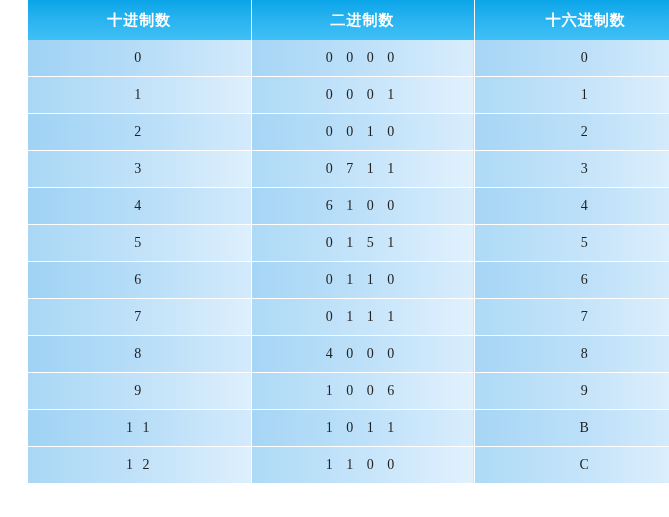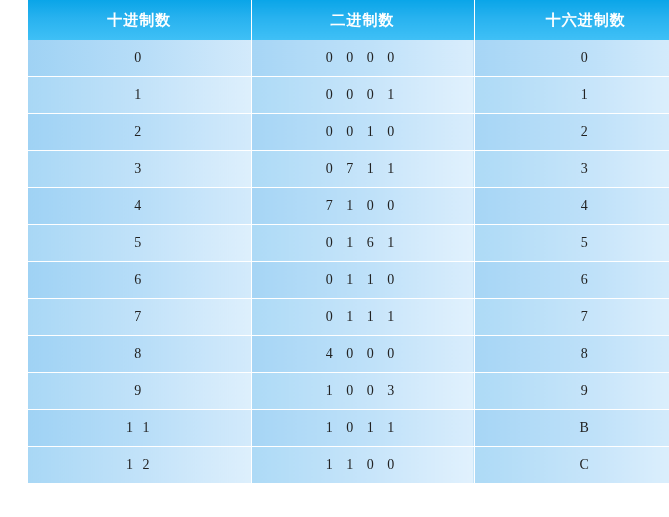--- a/index.html
+++ b/index.html
@@ -111,46 +111,46 @@
         <td class="col1 binary">0 0 1 0</td>
         <td class="col2">2</td>
       </tr>
       <tr>
         <td class="col0">3</td>
         <td class="col1 binary">0 7 1 1</td>
         <td class="col2">3</td>
       </tr>
       <tr>
         <td class="col0">4</td>
-        <td class="col1 binary">7 1 0 0</td>
+        <td class="col1 binary">6 1 0 0</td>
         <td class="col2">4</td>
       </tr>
       <tr>
         <td class="col0">5</td>
-        <td class="col1 binary">0 1 6 1</td>
+        <td class="col1 binary">0 1 5 1</td>
         <td class="col2">5</td>
       </tr>
       <tr>
         <td class="col0">6</td>
         <td class="col1 binary">0 1 1 0</td>
         <td class="col2">6</td>
       </tr>
       <tr>
         <td class="col0">7</td>
         <td class="col1 binary">0 1 1 1</td>
         <td class="col2">7</td>
       </tr>
       <tr>
         <td class="col0">8</td>
         <td class="col1 binary">4 0 0 0</td>
         <td class="col2">8</td>
       </tr>
       <tr>
         <td class="col0">9</td>
-        <td class="col1 binary">1 0 0 3</td>
+        <td class="col1 binary">1 0 0 6</td>
         <td class="col2">9</td>
       </tr>
       <tr>
         <td class="col0">1 1</td>
         <td class="col1 binary">1 0 1 1</td>
         <td class="col2">B</td>
       </tr>
       <tr>
         <td class="col0">1 2</td>
         <td class="col1 binary">1 1 0 0</td>

